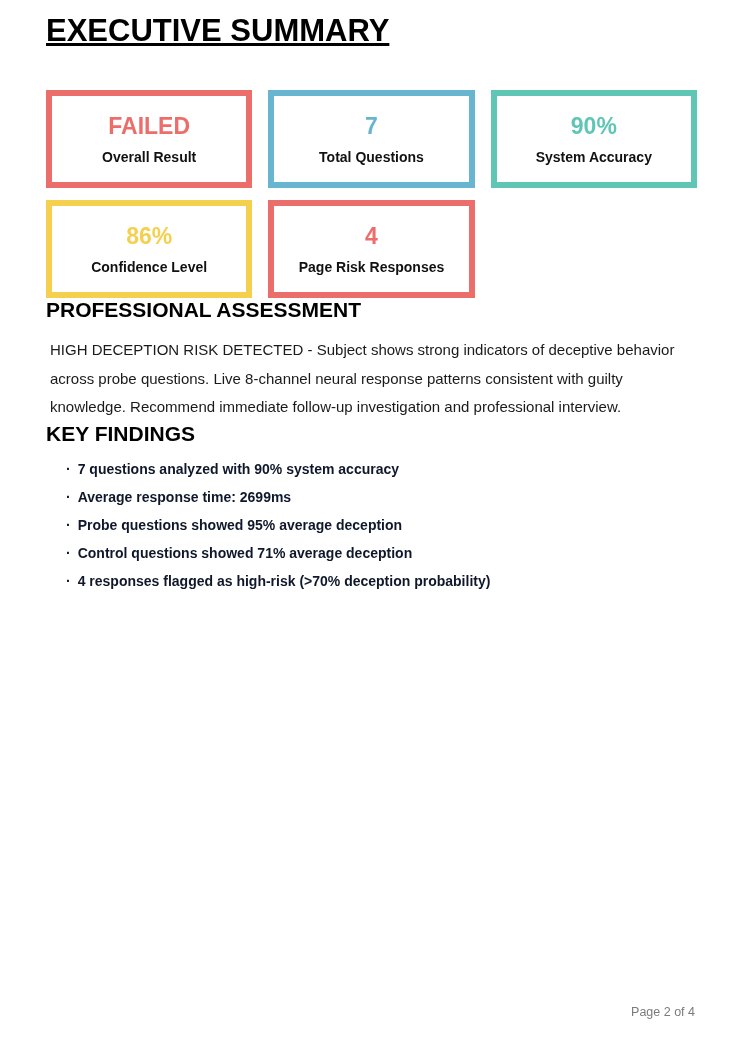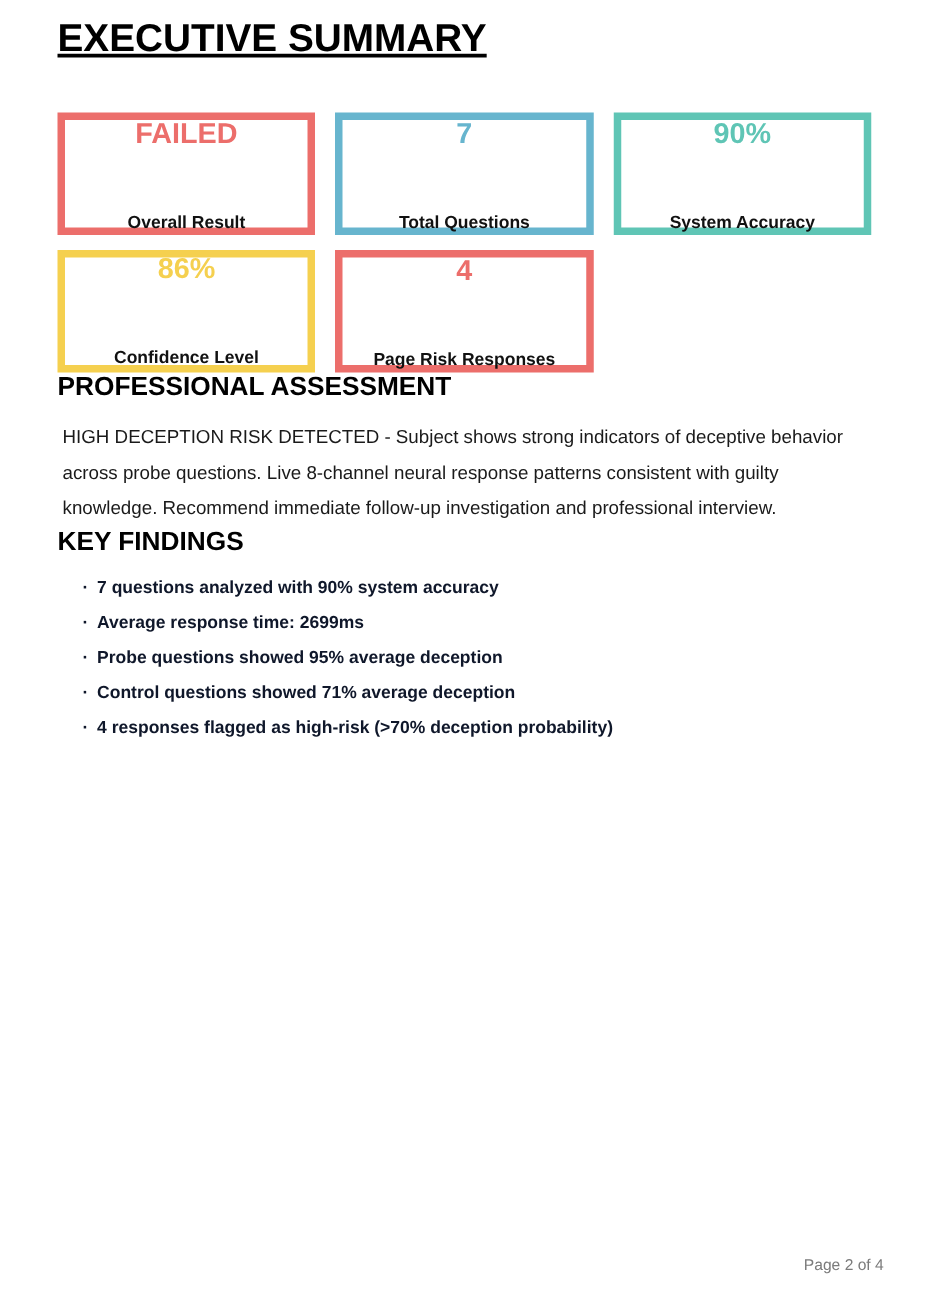--- a/index.html
+++ b/index.html
@@ -32,21 +32,20 @@
   }
   .card {
     height: 98px;
     box-sizing: border-box;
     border: 6px solid #ccc;
     background: #fff;
     display: flex;
     flex-direction: column;
     align-items: center;
     justify-content: center;
-    gap: 40px;
   }
   .card-value {
     font-size: 23px;
     font-weight: 700;
     line-height: 1;
   }
   .card-label {
     font-size: 14px;
     font-weight: 700;
     color: #111;
@@ -82,21 +81,21 @@
     font-size: 14px;
     font-weight: 700;
     color: #0f172a;
     line-height: 15px;
     margin-bottom: 13px;
   }
   .bullet-marker { margin-right: 7px; }
 
   .page-footer {
     position: absolute;
-    right: 36px;
+    right: 48px;
     bottom: 25px;
     font-size: 12.5px;
     color: #7b7b7b;
     font-weight: 400;
   }
 </style>
 </head>
 <body>
 
 <div class="page">
@@ -109,21 +108,21 @@
       <div class="card-label">Overall Result</div>
     </div>
     <div class="card" style="border-color: rgb(103, 181, 206);">
       <div class="card-value" style="color: rgb(103, 181, 206);">7</div>
       <div class="card-label">Total Questions</div>
     </div>
     <div class="card" style="border-color: rgb(95, 197, 181);">
       <div class="card-value" style="color: rgb(95, 197, 181);">90%</div>
       <div class="card-label">System Accuracy</div>
     </div>
-    <div class="card" style="border-color: rgb(245, 208, 79); justify-content: flex-end;">
+    <div class="card" style="border-color: rgb(245, 208, 79);">
       <div class="card-value" style="color: rgb(245, 208, 79);">86%</div>
       <div class="card-label">Confidence Level</div>
     </div>
     <div class="card" style="border-color: rgb(236, 110, 107);">
       <div class="card-value" style="color: rgb(236, 110, 107);">4</div>
       <div class="card-label">Page Risk Responses</div>
     </div>
   </div>
 
   <h2 class="section-heading pa-heading">PROFESSIONAL ASSESSMENT</h2>

